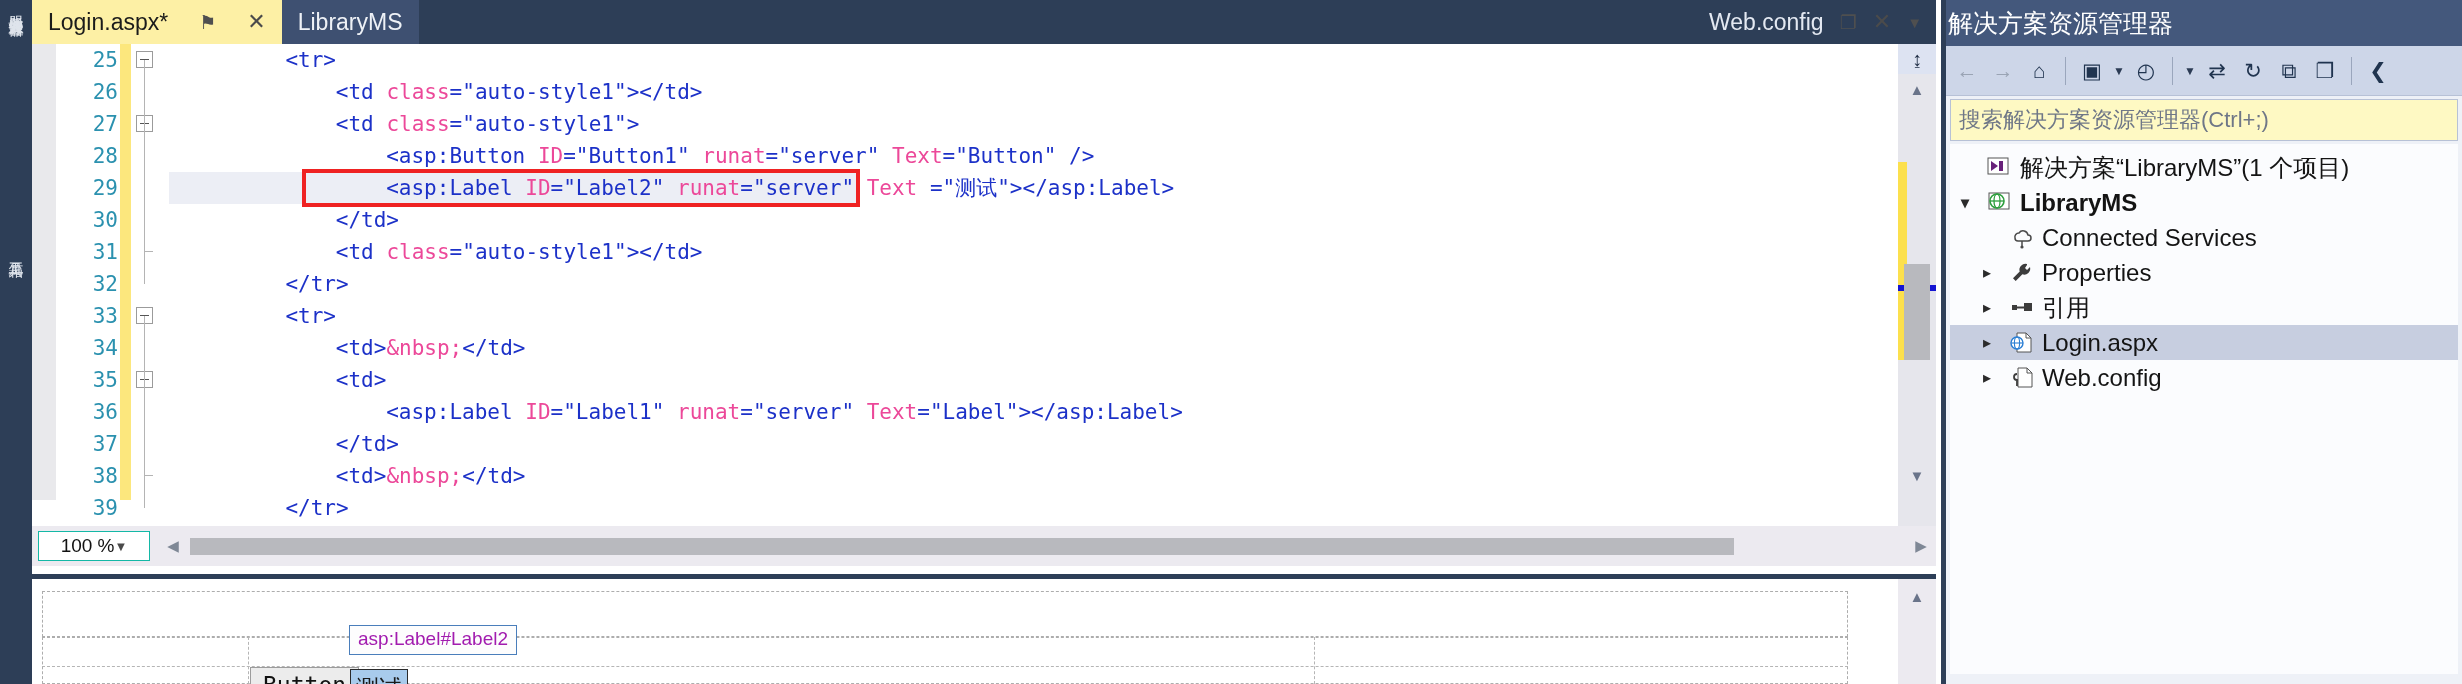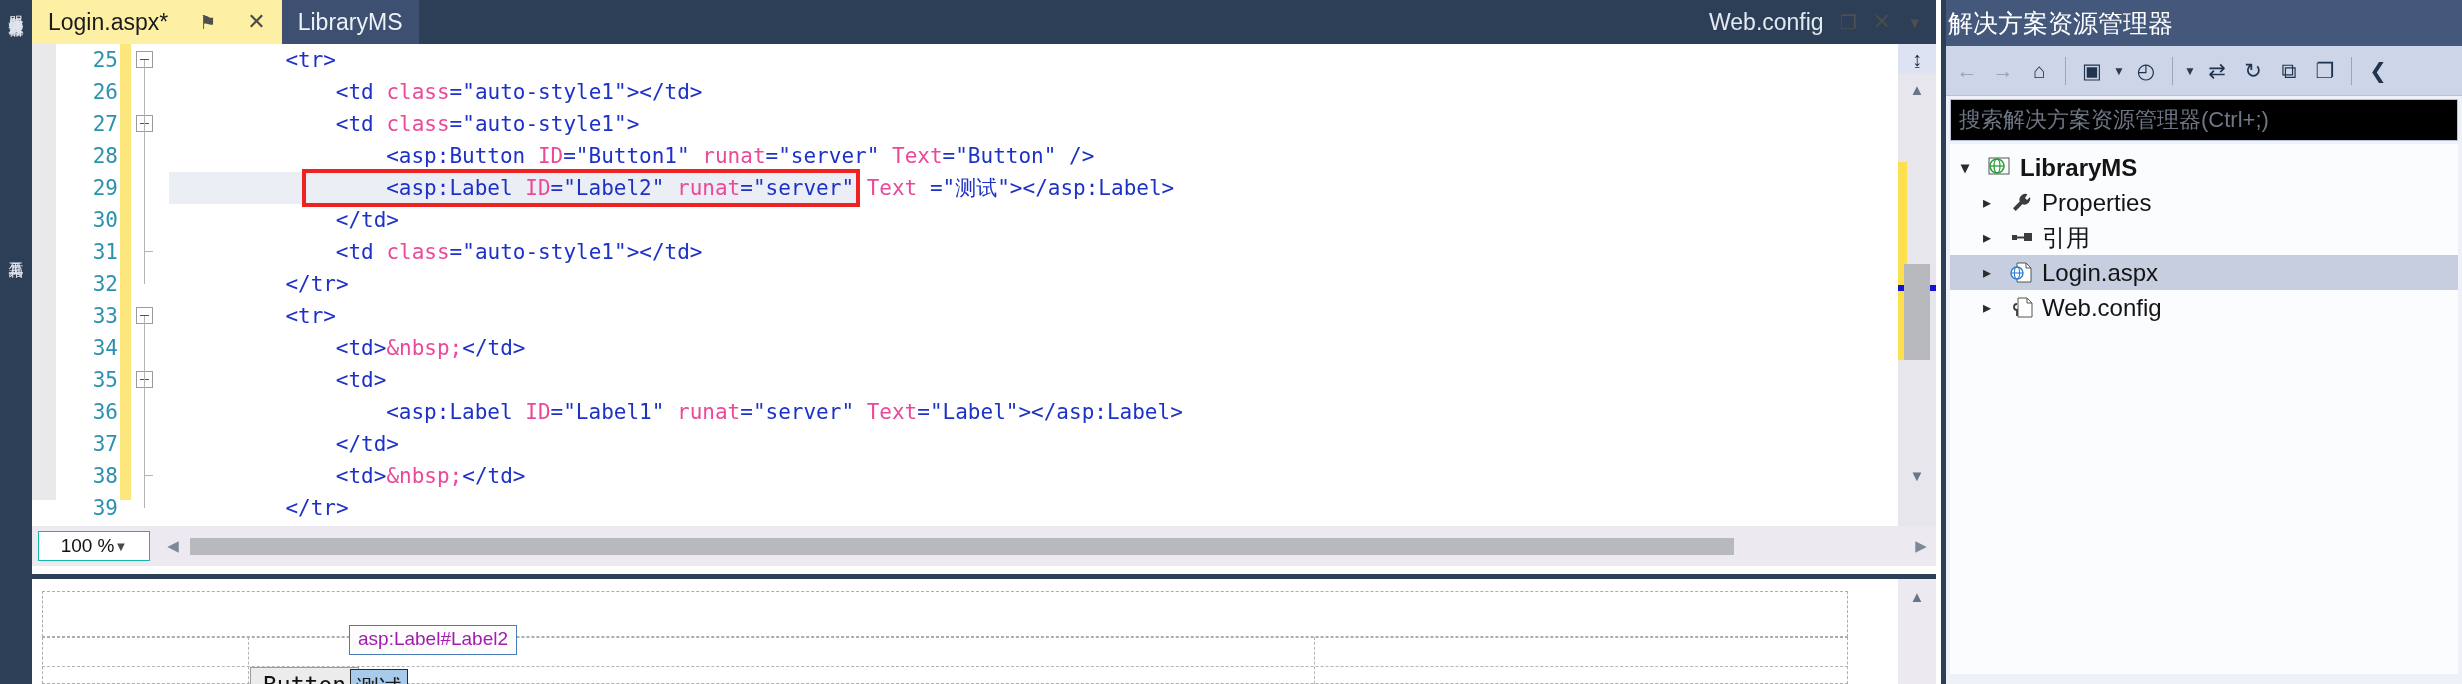--- a/index.html
+++ b/index.html
@@ -278,21 +278,21 @@
     width: 34px; height: 40px;
     display: flex; align-items: center; justify-content: center;
     font-size: 21px; color: #20344f;
   }
   .tb-btn.disabled { color: #9aa4b4; }
   .tb-sep {
     width: 1px; height: 28px; background: #9aa6bc; margin: 0 7px;
   }
   .tb-caret { font-size: 12px; color: #2b3b54; width: 16px; text-align: center; }
   .sol-search {
-    height: 42px; background: #000000;
+    height: 42px; background: #fef9c3;
     border: 1px solid #b7c1d6;
     margin: 3px 4px 0 4px;
     display: flex; align-items: center;
     padding-left: 8px;
     font-size: 22px; color: #6f7787;
   }
   .sol-tree {
     position: relative;
     background: #fbfcfe;
     margin: 3px 4px 0 4px;
@@ -428,31 +428,53 @@
         <div class="tb-caret">▼</div>
         <div class="tb-btn">⇄</div>
         <div class="tb-btn">↻</div>
         <div class="tb-btn">⧉</div>
         <div class="tb-btn">❐</div>
         <div class="tb-sep"></div>
         <div class="tb-btn">❮</div>
       </div>
     <div class="sol-search">搜索解决方案资源管理器(Ctrl+;)</div>
     <div class="sol-tree" id="sol-tree">
+        <div class="tree-row ind-0">
+          <span class="tw"></span>
+          <span class="ticon">
+            <svg width="26" height="26" viewBox="0 0 26 26">
+              <rect x="1" y="3" width="20" height="16" fill="#fff" stroke="#555"></rect>
+              <path d="M4 6 L11 11 L4 16 Z" fill="#68217a"></path>
+              <rect x="12" y="6" width="4" height="10" fill="#68217a"></rect>
+            </svg>
+          </span>
+          <span>解决方案“LibraryMS”(1 个项目)</span>
+        </div>
         <div class="tree-row ind-0 bold">
           <span class="tw">▾</span>
           <span class="ticon">
             <svg width="26" height="26" viewBox="0 0 26 26">
               <rect x="2" y="3" width="20" height="16" fill="#fff" stroke="#555"></rect>
               <circle cx="10" cy="11" r="7" fill="none" stroke="#2e9e3e" stroke-width="1.6"></circle>
               <ellipse cx="10" cy="11" rx="3" ry="7" fill="none" stroke="#2e9e3e" stroke-width="1.3"></ellipse>
               <line x1="3" y1="11" x2="17" y2="11" stroke="#2e9e3e" stroke-width="1.3"></line>
             </svg>
           </span>
           <span>LibraryMS</span>
+        </div>
+        <div class="tree-row ind-1">
+          <span class="tw"></span>
+          <span class="ticon">
+            <svg width="26" height="26" viewBox="0 0 26 26">
+              <path d="M6 13a4 4 0 0 1 4-5 5 5 0 0 1 9 2 3 3 0 0 1 0 6H9a3 3 0 0 1-3-3z" fill="none" stroke="#4a4a4a" stroke-width="1.5"></path>
+              <line x1="13" y1="16" x2="13" y2="22" stroke="#4a4a4a" stroke-width="1.5"></line>
+              <circle cx="13" cy="22" r="1.6" fill="#4a4a4a"></circle>
+            </svg>
+          </span>
+          <span>Connected Services</span>
         </div>
         <div class="tree-row ind-1">
           <span class="tw">▸</span>
           <span class="ticon">
             <svg width="26" height="26" viewBox="0 0 26 26">
               <path d="M18 4a6 6 0 0 0-7.3 7.6L4 18.3 6.7 21l6.7-6.7A6 6 0 0 0 21 7l-3 3-2-2 2-3z" fill="#3c3c3c"></path>
             </svg>
           </span>
           <span>Properties</span>
         </div>

